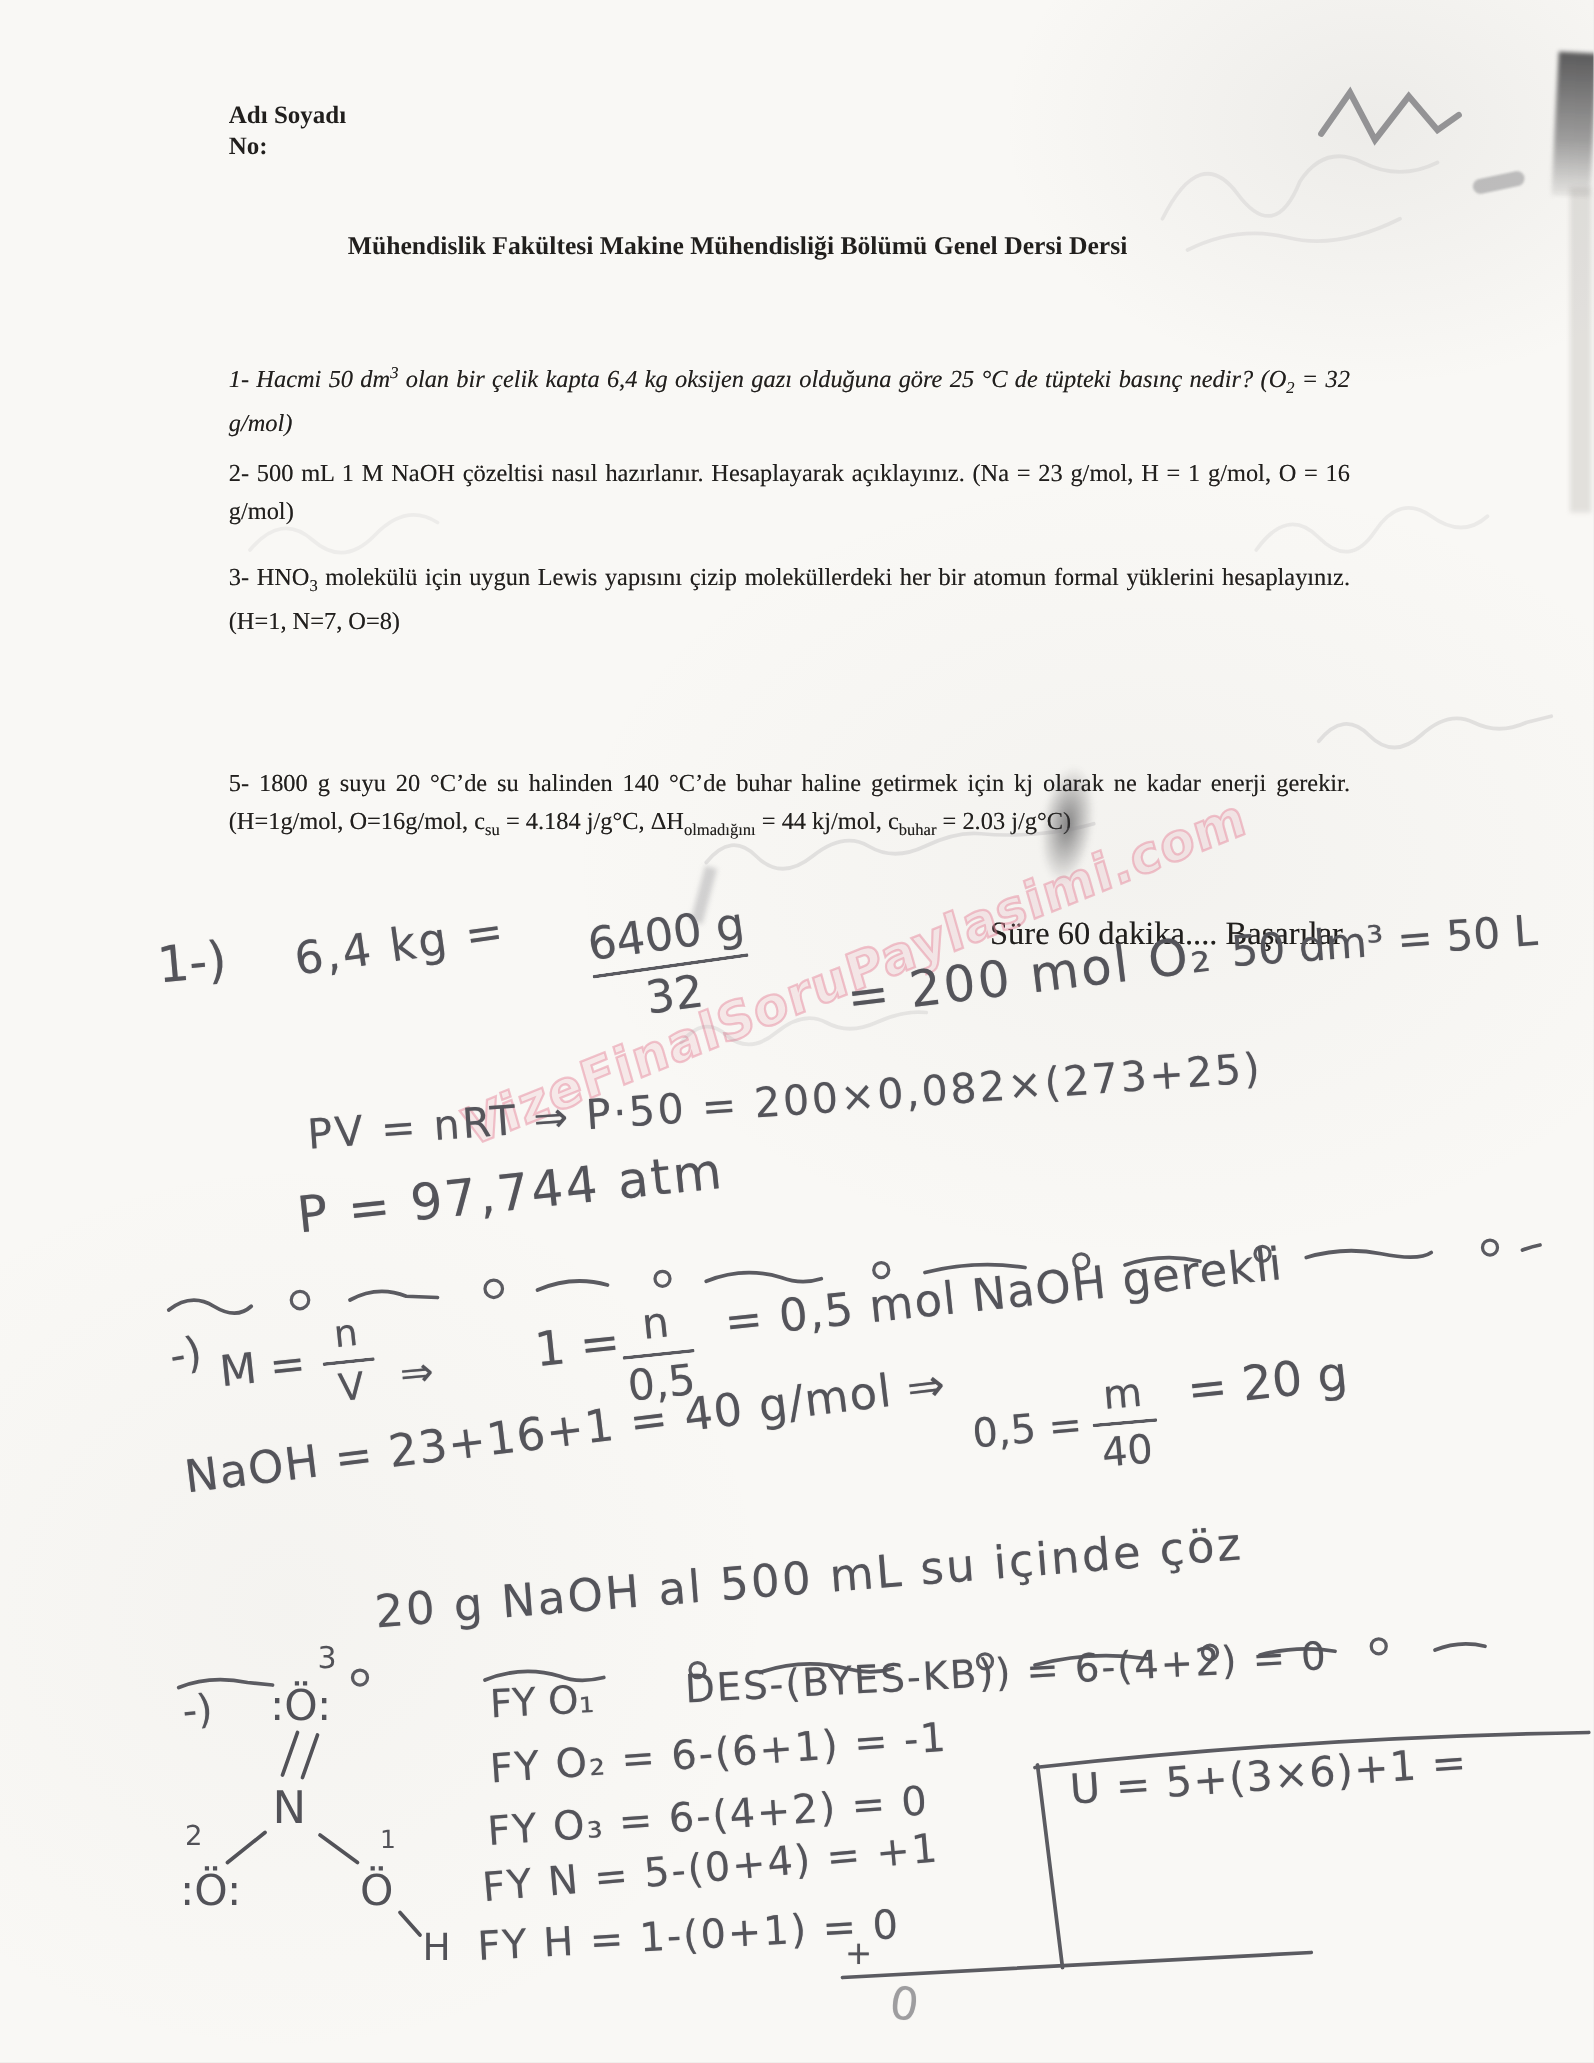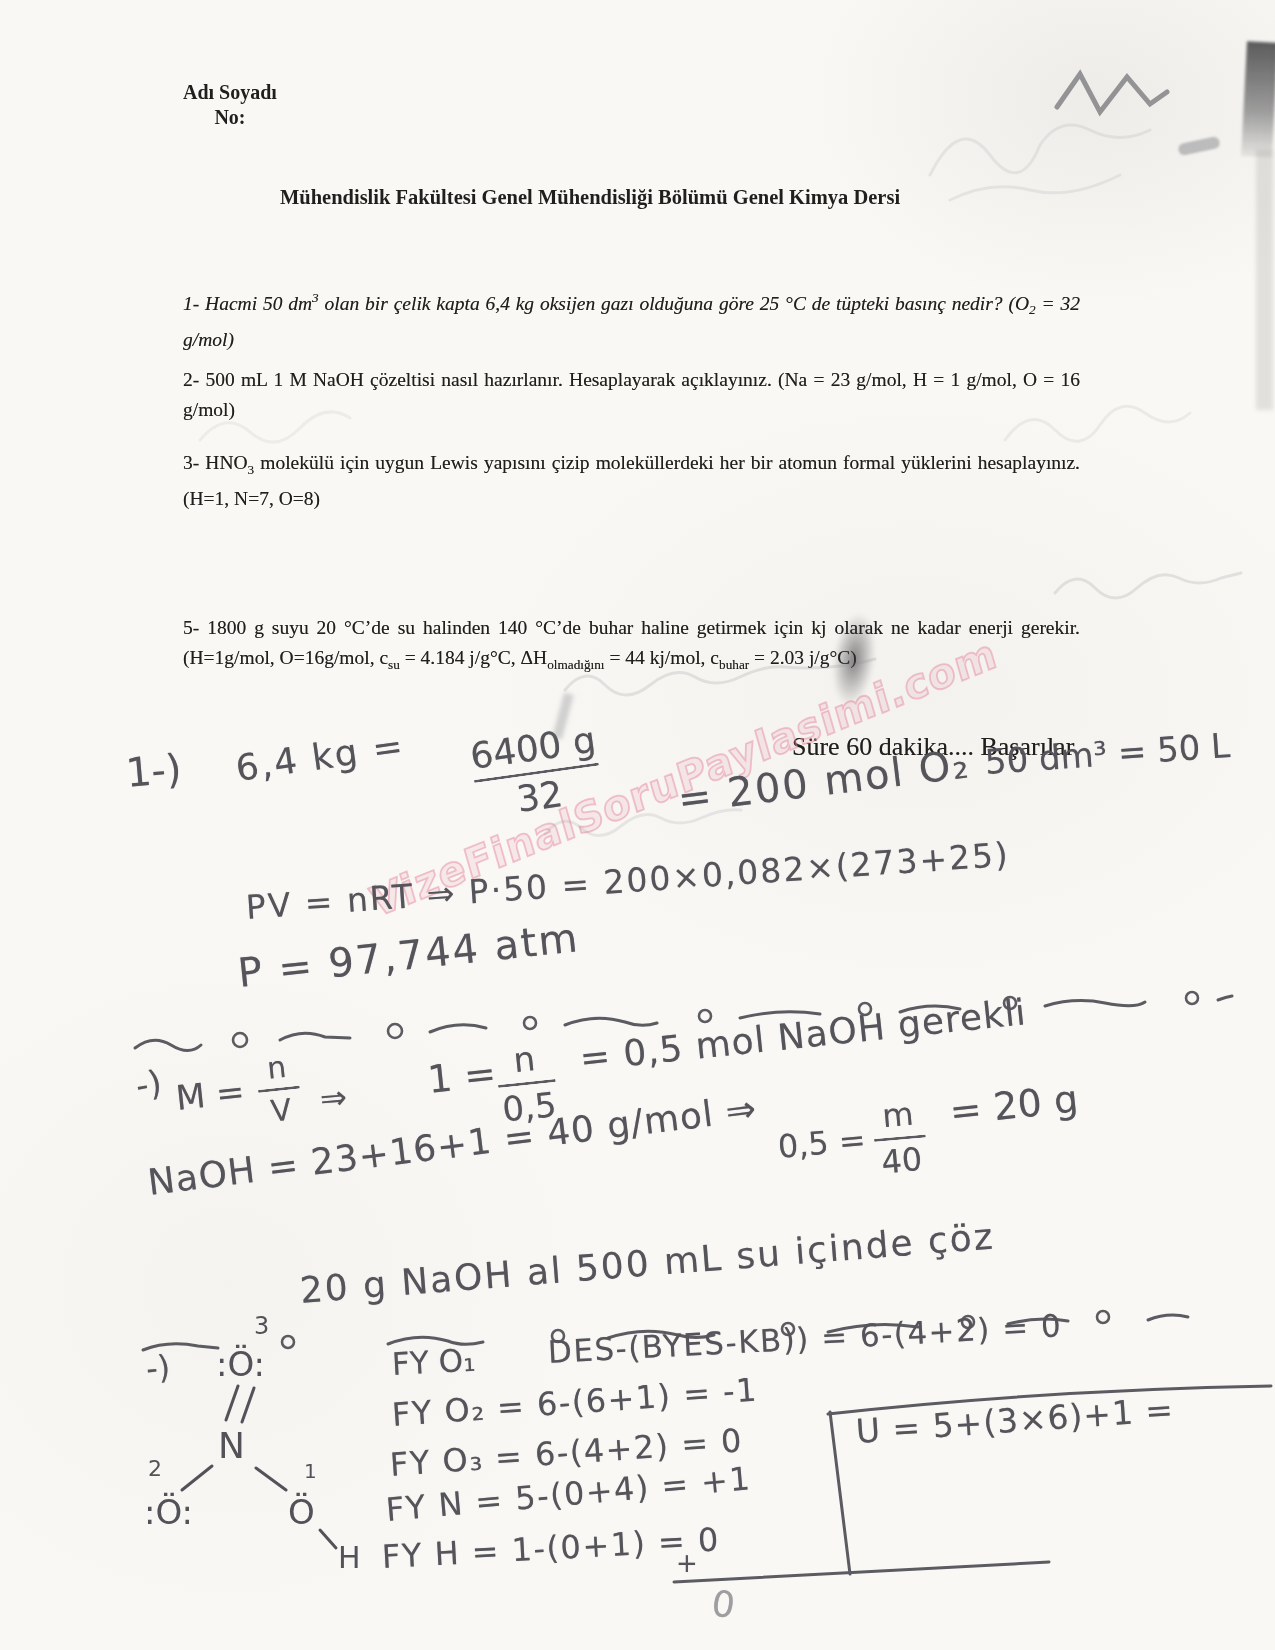--- a/index.html
+++ b/index.html
@@ -6,21 +6,21 @@
   .page {
     position:relative; width:1275px; height:1650px; overflow:hidden;
     background:
       radial-gradient(ellipse 420px 300px at 86% 6%, rgba(150,148,145,0.12), transparent 70%),
       radial-gradient(ellipse 620px 420px at 72% 42%, rgba(165,163,158,0.07), transparent 75%),
       radial-gradient(ellipse 520px 480px at 18% 78%, rgba(168,166,160,0.06), transparent 75%),
       #f9f8f5;
     font-family:"Liberation Serif","DejaVu Serif",serif;
   }
   .print { color:#211f1d; }
-  .corner-header { position:absolute; left:183px; top:80px; font-weight:bold; font-size:20px; line-height:25px;text-align:center; }
+  .corner-header { position:absolute; left:183px; top:80px; font-weight:bold; font-size:20px; line-height:25px; }
   .title-block { position:absolute; left:130px; top:184px; width:920px; text-align:center; font-weight:bold; font-size:20.5px; line-height:26px; }
   .q { position:absolute; left:183px; width:897px; font-size:19.5px; line-height:30px; text-align:justify; text-shadow:0 0 0.5px rgba(30,28,26,0.55); }
   sub { font-size:0.68em; } sup { font-size:0.68em; }
   .duration { position:absolute; left:753px; top:732px; font-size:26px; text-shadow:0 0 0.5px rgba(30,28,26,0.5);margin-left:39px; }
   .hw { position:absolute; font-family:"DejaVu Sans",sans-serif; color:#54545a; white-space:nowrap; text-shadow:0 0 0.8px rgba(84,84,90,0.45); transform-origin:left center; }
   .frac { position:absolute; display:flex; flex-direction:column; align-items:center; font-family:"DejaVu Sans",sans-serif; color:#54545a; transform-origin:left center; text-shadow:0 0 0.8px rgba(84,84,90,0.45); }
   .frac .bar { align-self:stretch; border-top:3.5px solid #5a5a60; margin:3px 0 2px 0; border-radius:2px; }
   .watermark {
     position:absolute; white-space:nowrap; font-family:"DejaVu Sans",sans-serif; font-weight:bold;
     transform-origin:left center; letter-spacing:1px;
@@ -38,21 +38,21 @@
 <body>
 
 <div class="page">
 
   <div class="corner-header print">
     <div>Adı Soyadı</div>
     <div>No:</div>
   </div>
 
   <div class="title-block print">
-    <div>Mühendislik Fakültesi Genel Mühendisliği Bölümü Genel Kimya Dersi</div>
+    <div>Mühendislik Fakültesi Makine Mühendisliği Bölümü Genel Dersi Dersi</div>
   </div>
 
   <p class="q print" style="top:263px;font-style:italic;"><span>1- Hacmi 50 dm</span><sup>3</sup><span> olan bir çelik kapta 6,4 kg oksijen gazı olduğuna göre 25 °C de tüpteki basınç nedir? (O</span><sub>2</sub><span> = 32 g/mol)</span></p>
 
   <p class="q print" style="top:345px;"><span>2- 500 mL 1 M NaOH çözeltisi nasıl hazırlanır. Hesaplayarak açıklayınız. (Na = 23 g/mol, H = 1 g/mol, O = 16 g/mol)</span></p>
 
   <p class="q print" style="top:428px;"><span>3- HNO</span><sub>3</sub><span> molekülü için uygun Lewis yapısını çizip moleküllerdeki her bir atomun formal yüklerini hesaplayınız. (H=1, N=7, O=8)</span></p>
 
 
   <p class="q print" style="top:593px;"><span>5- 1800 g suyu 20 °C’de su halinden 140 °C’de buhar haline getirmek için kj olarak ne kadar enerji gerekir. (H=1g/mol, O=16g/mol, c</span><sub>su</sub><span> = 4.184 j/g°C, ΔH</span><sub>olmadığını</sub><span> = 44 kj/mol, c</span><sub>buhar</sub><span> = 2.03 j/g°C)</span></p>

